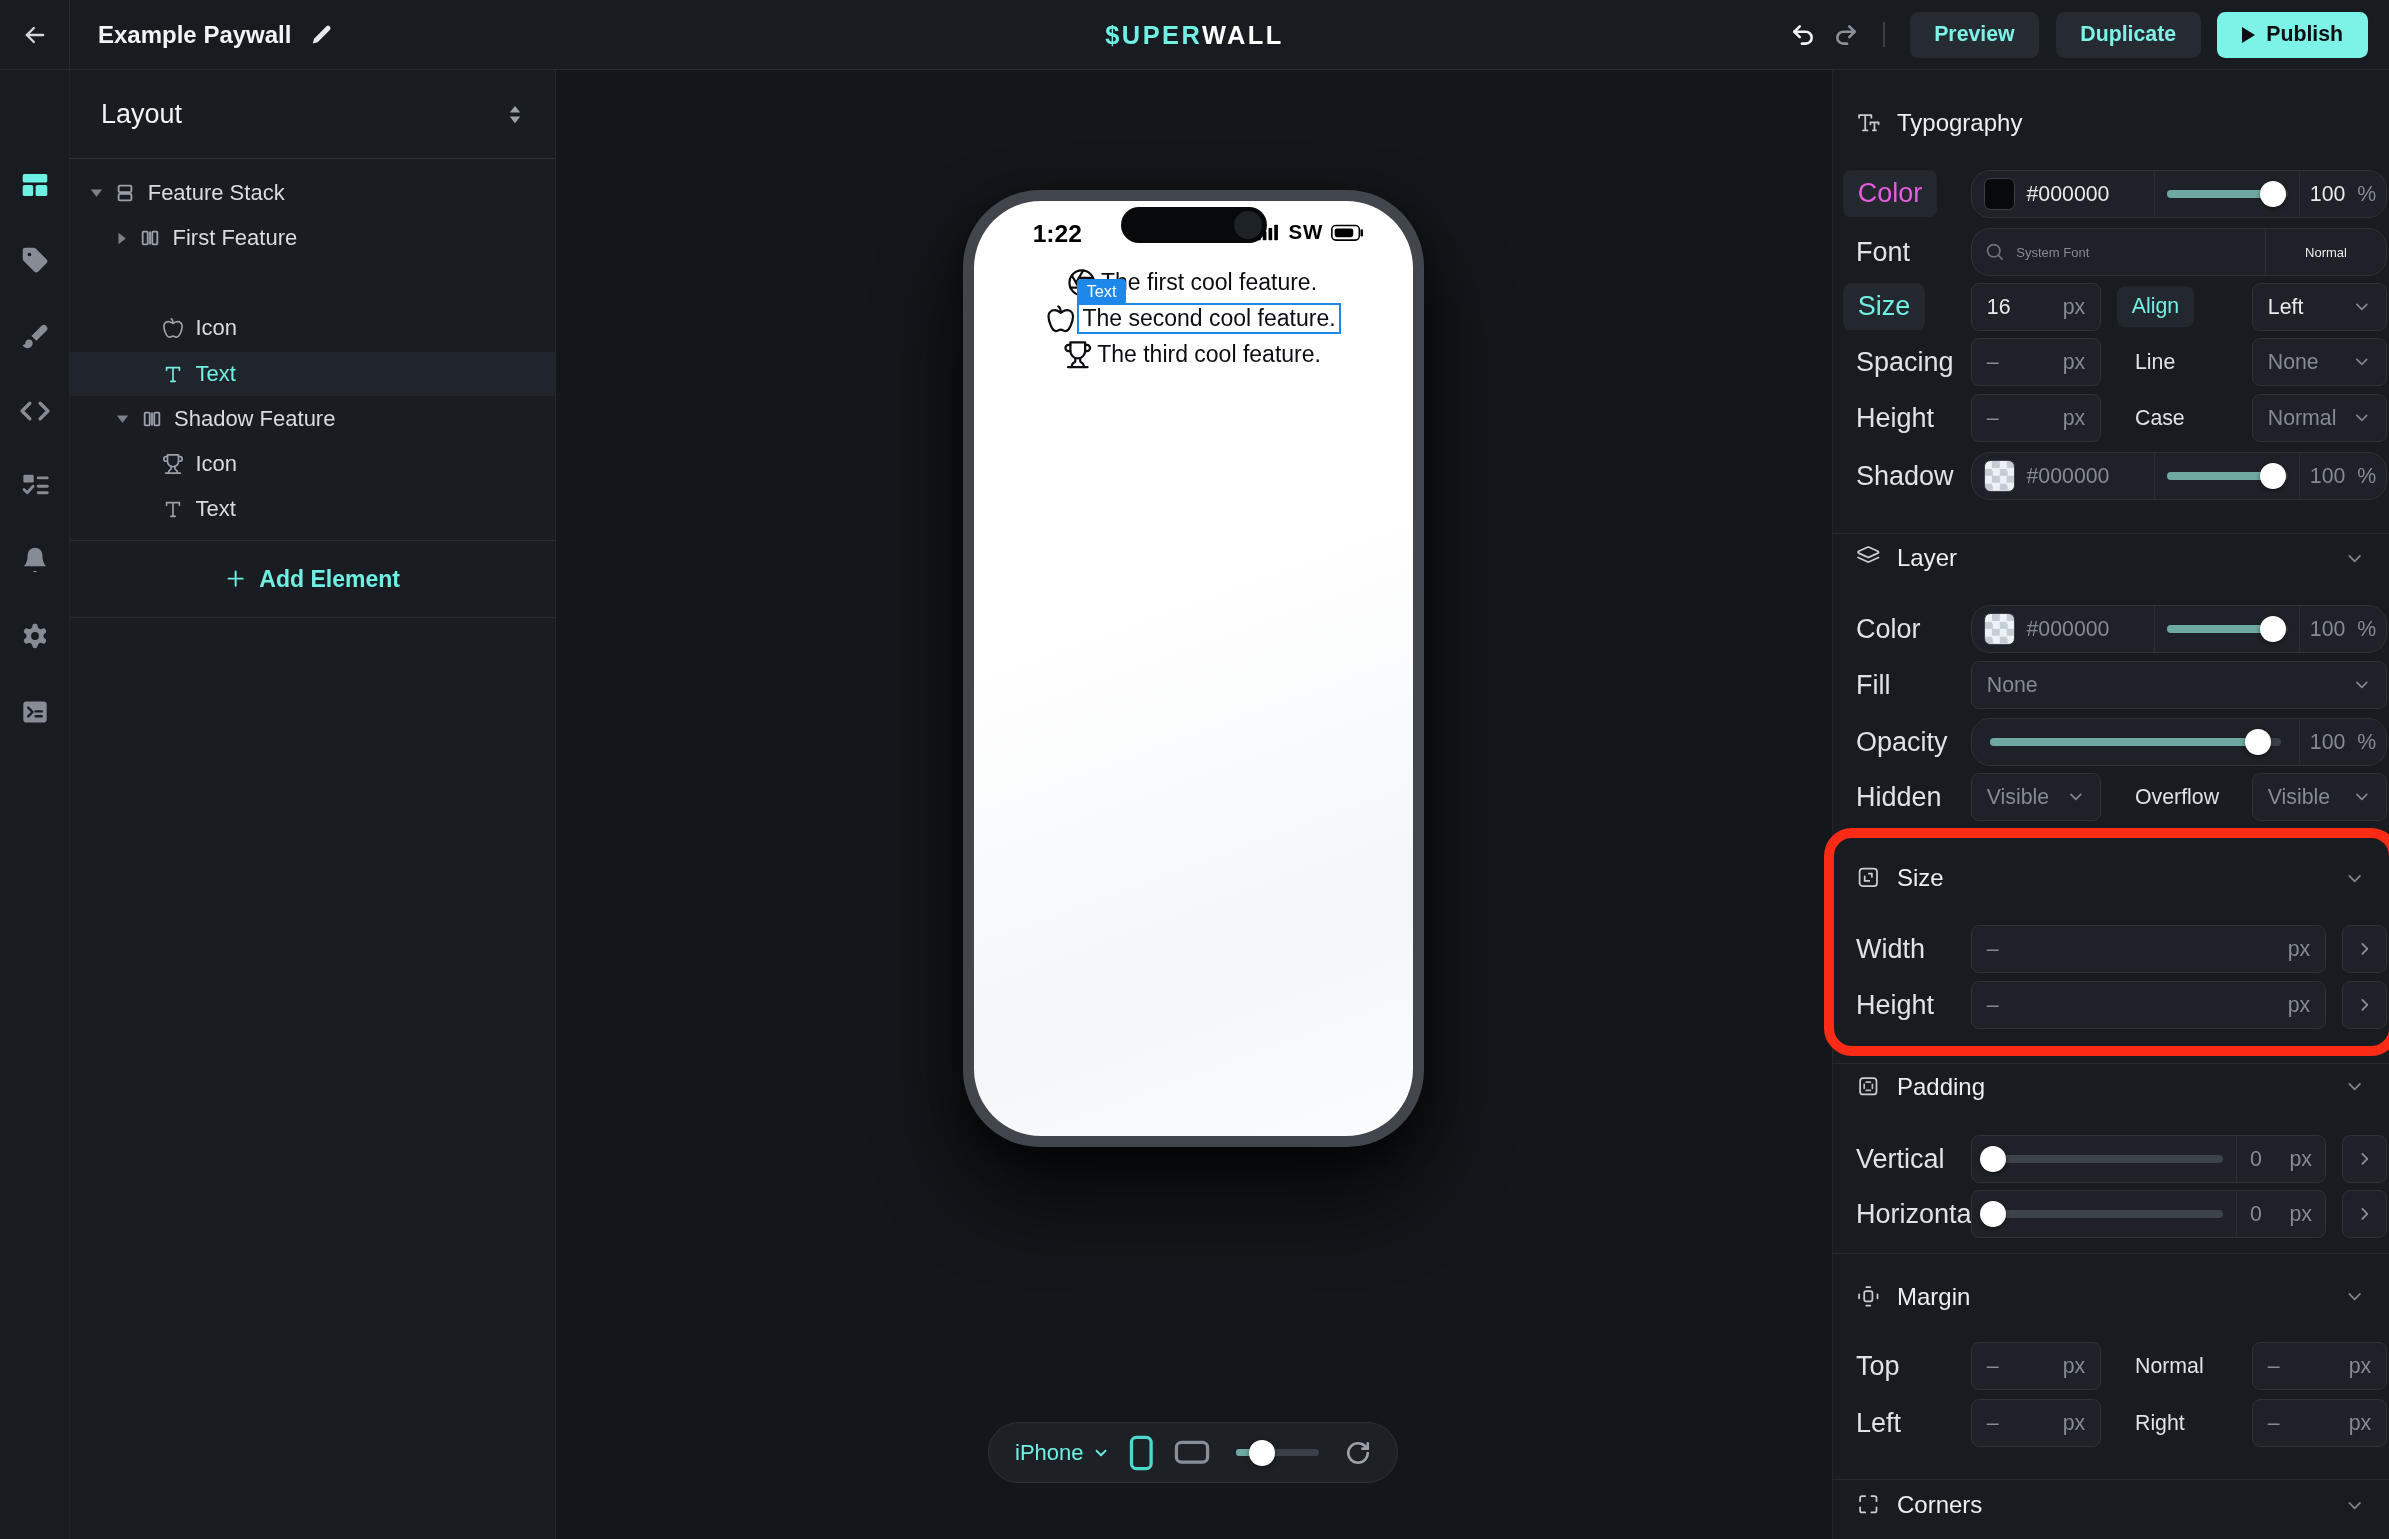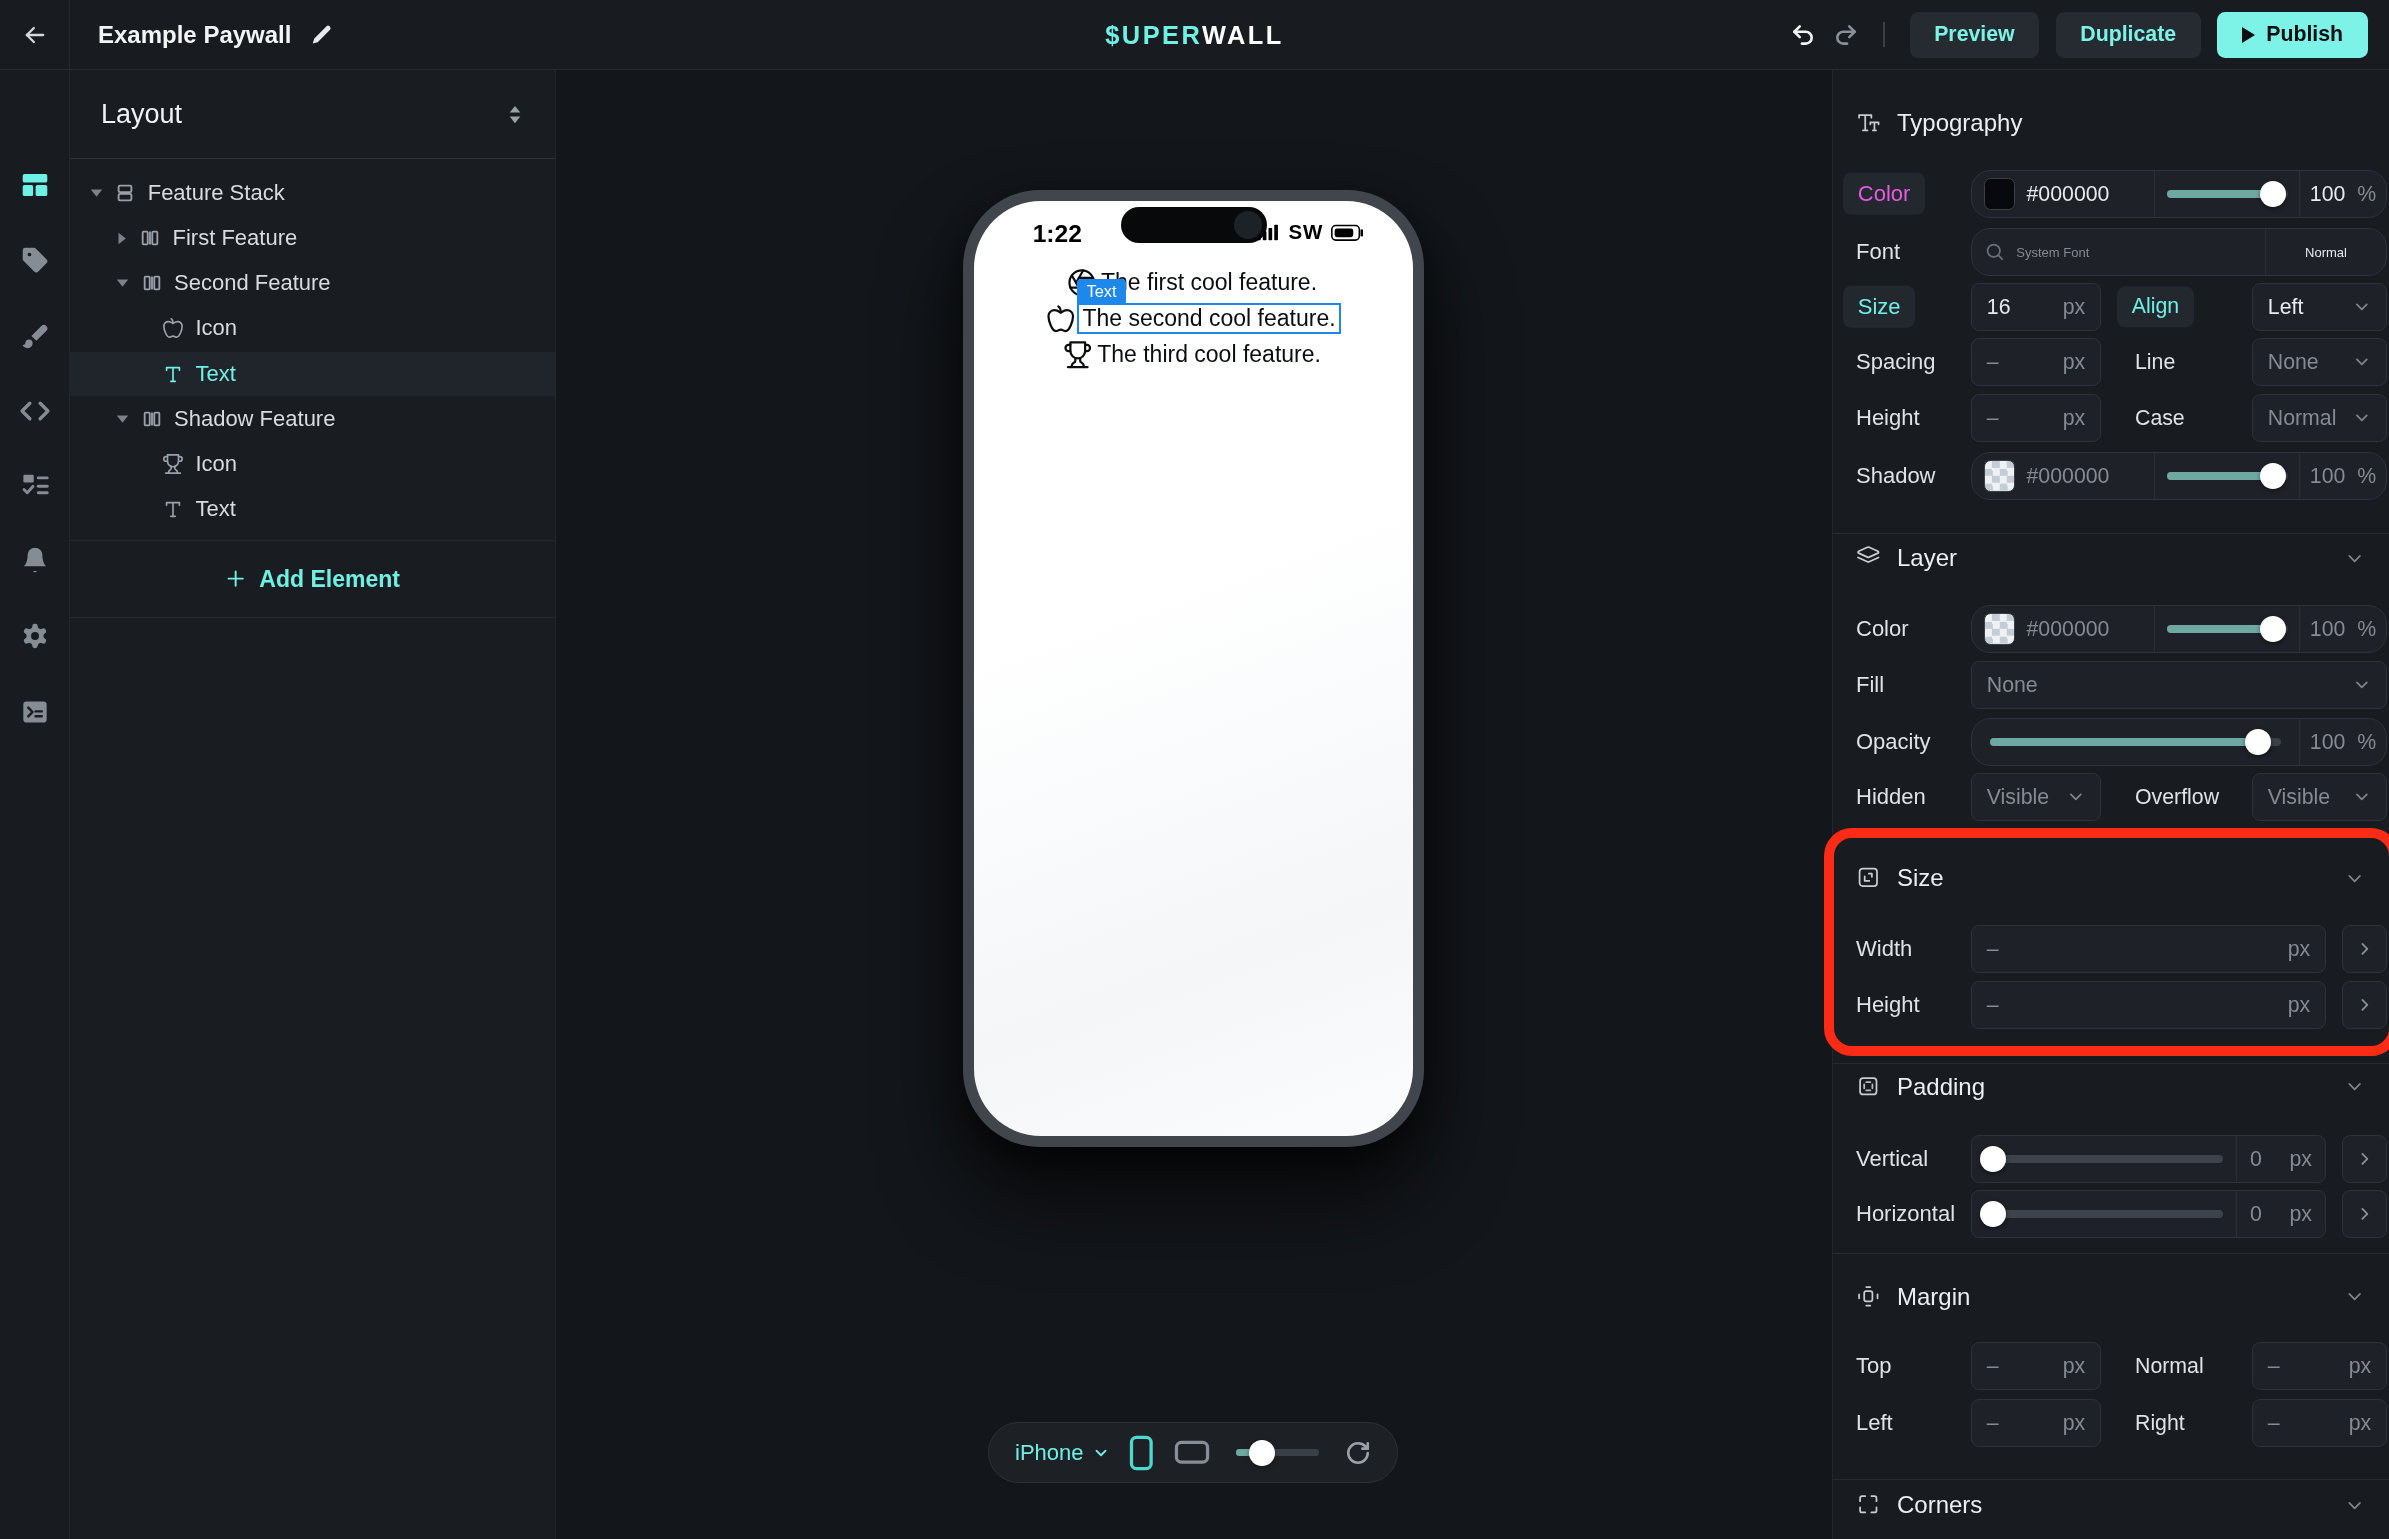--- a/index.html
+++ b/index.html
@@ -80,21 +80,21 @@
 
   
   .inspector{position:absolute;left:1832px;top:70px;width:557px;bottom:0;background:#181b20;
              border-left:0.8px solid #23272d;}
   .sec-title{position:absolute;left:23px;height:33px;display:flex;align-items:center;gap:16.4px;
              font-size:24px;color:#eceef1;}
   .sec-title .sic{color:#c9cdd2;}
   .sec-chev{position:absolute;color:#7d848c;cursor:pointer;}
   .sec-div{position:absolute;left:0;right:0;height:0.8px;background:#262b31;}
   .irow{position:absolute;left:23px;width:531px;height:48px;}
-  .ilabel{position:absolute;left:0;top:50%;transform:translateY(-50%);font-size:22px;color:#dfe2e6;white-space:nowrap;}
+  .ilabel{position:absolute;left:0;top:50%;transform:translateY(-50%);font-size:27px;color:#dfe2e6;white-space:nowrap;}
   .ilabel.pill{left:-13px;background:#23272e;border-radius:8.2px;padding:8.2px 14.8px;}
   .ilabel.pink{color:#e55ce0;}
   .ilabel.teal{color:#6ff0e4;}
   .l2{position:absolute;left:279px;top:50%;transform:translateY(-50%);font-size:21.3px;color:#dfe2e6;white-space:nowrap;}
   .l2.mid{left:261px;}
   .fld{background:#1e2127;border:0.8px solid #2e333a;border-radius:8.2px;height:48px;display:flex;
        align-items:center;padding:0 14.8px;font-size:21.3px;color:#e7eaee;box-sizing:border-box;}
   .c1{position:absolute;left:115px;width:130px;top:0;}
   .c2{position:absolute;left:396px;width:135px;top:0;}
   .c-main{position:absolute;left:115px;width:416px;top:0;}
@@ -264,35 +264,20 @@
         </span>
       <span class="ticon">
           <svg width="22" height="22" viewBox="0 0 24 24" fill="none" stroke="currentColor" stroke-width="2">
             <rect x="4" y="5" width="5.5" height="14" rx="1"></rect>
             <path d="M12 5v14"></path>
             <rect x="14.5" y="5" width="5.5" height="14" rx="1"></rect>
           </svg>
         </span>
       <span>First Feature</span>
     </div>
-    <div class="trow" style="top:191px;padding-left:46px">
-      <span class="caret">
-          <svg width="13" height="11.5" viewBox="0 0 16 14" fill="#7a8188">
-            <path d="M1 3h14L8 12z"></path>
-          </svg>
-        </span>
-      <span class="ticon">
-          <svg width="22" height="22" viewBox="0 0 24 24" fill="none" stroke="currentColor" stroke-width="2">
-            <rect x="4" y="5" width="5.5" height="14" rx="1"></rect>
-            <path d="M12 5v14"></path>
-            <rect x="14.5" y="5" width="5.5" height="14" rx="1"></rect>
-          </svg>
-        </span>
-      <span>Second Feature</span>
-    </div>
     <div class="trow" style="top:236px;padding-left:92px">
       <span class="ticon">
           <svg width="22" height="22" viewBox="0 0 24 24" fill="none" stroke="currentColor" stroke-width="1.8" stroke-linecap="round">
             <path d="M12 20.9c1.5 0 2.75 1.1 4 1.1 3 0 6-8 6-12.2A4.9 4.9 0 0 0 17 5c-2.2 0-4 1.4-5 2-1-.6-2.8-2-5-2a4.9 4.9 0 0 0-5 4.8C2 14 5 22 8 22c1.25 0 2.5-1.1 4-1.1Z"></path>
             <path d="M10 2c1 .5 2 2 2 5"></path>
           </svg>
         </span>
       <span>Icon</span>
     </div>
     <div class="trow selected" style="top:282px;padding-left:92px">

